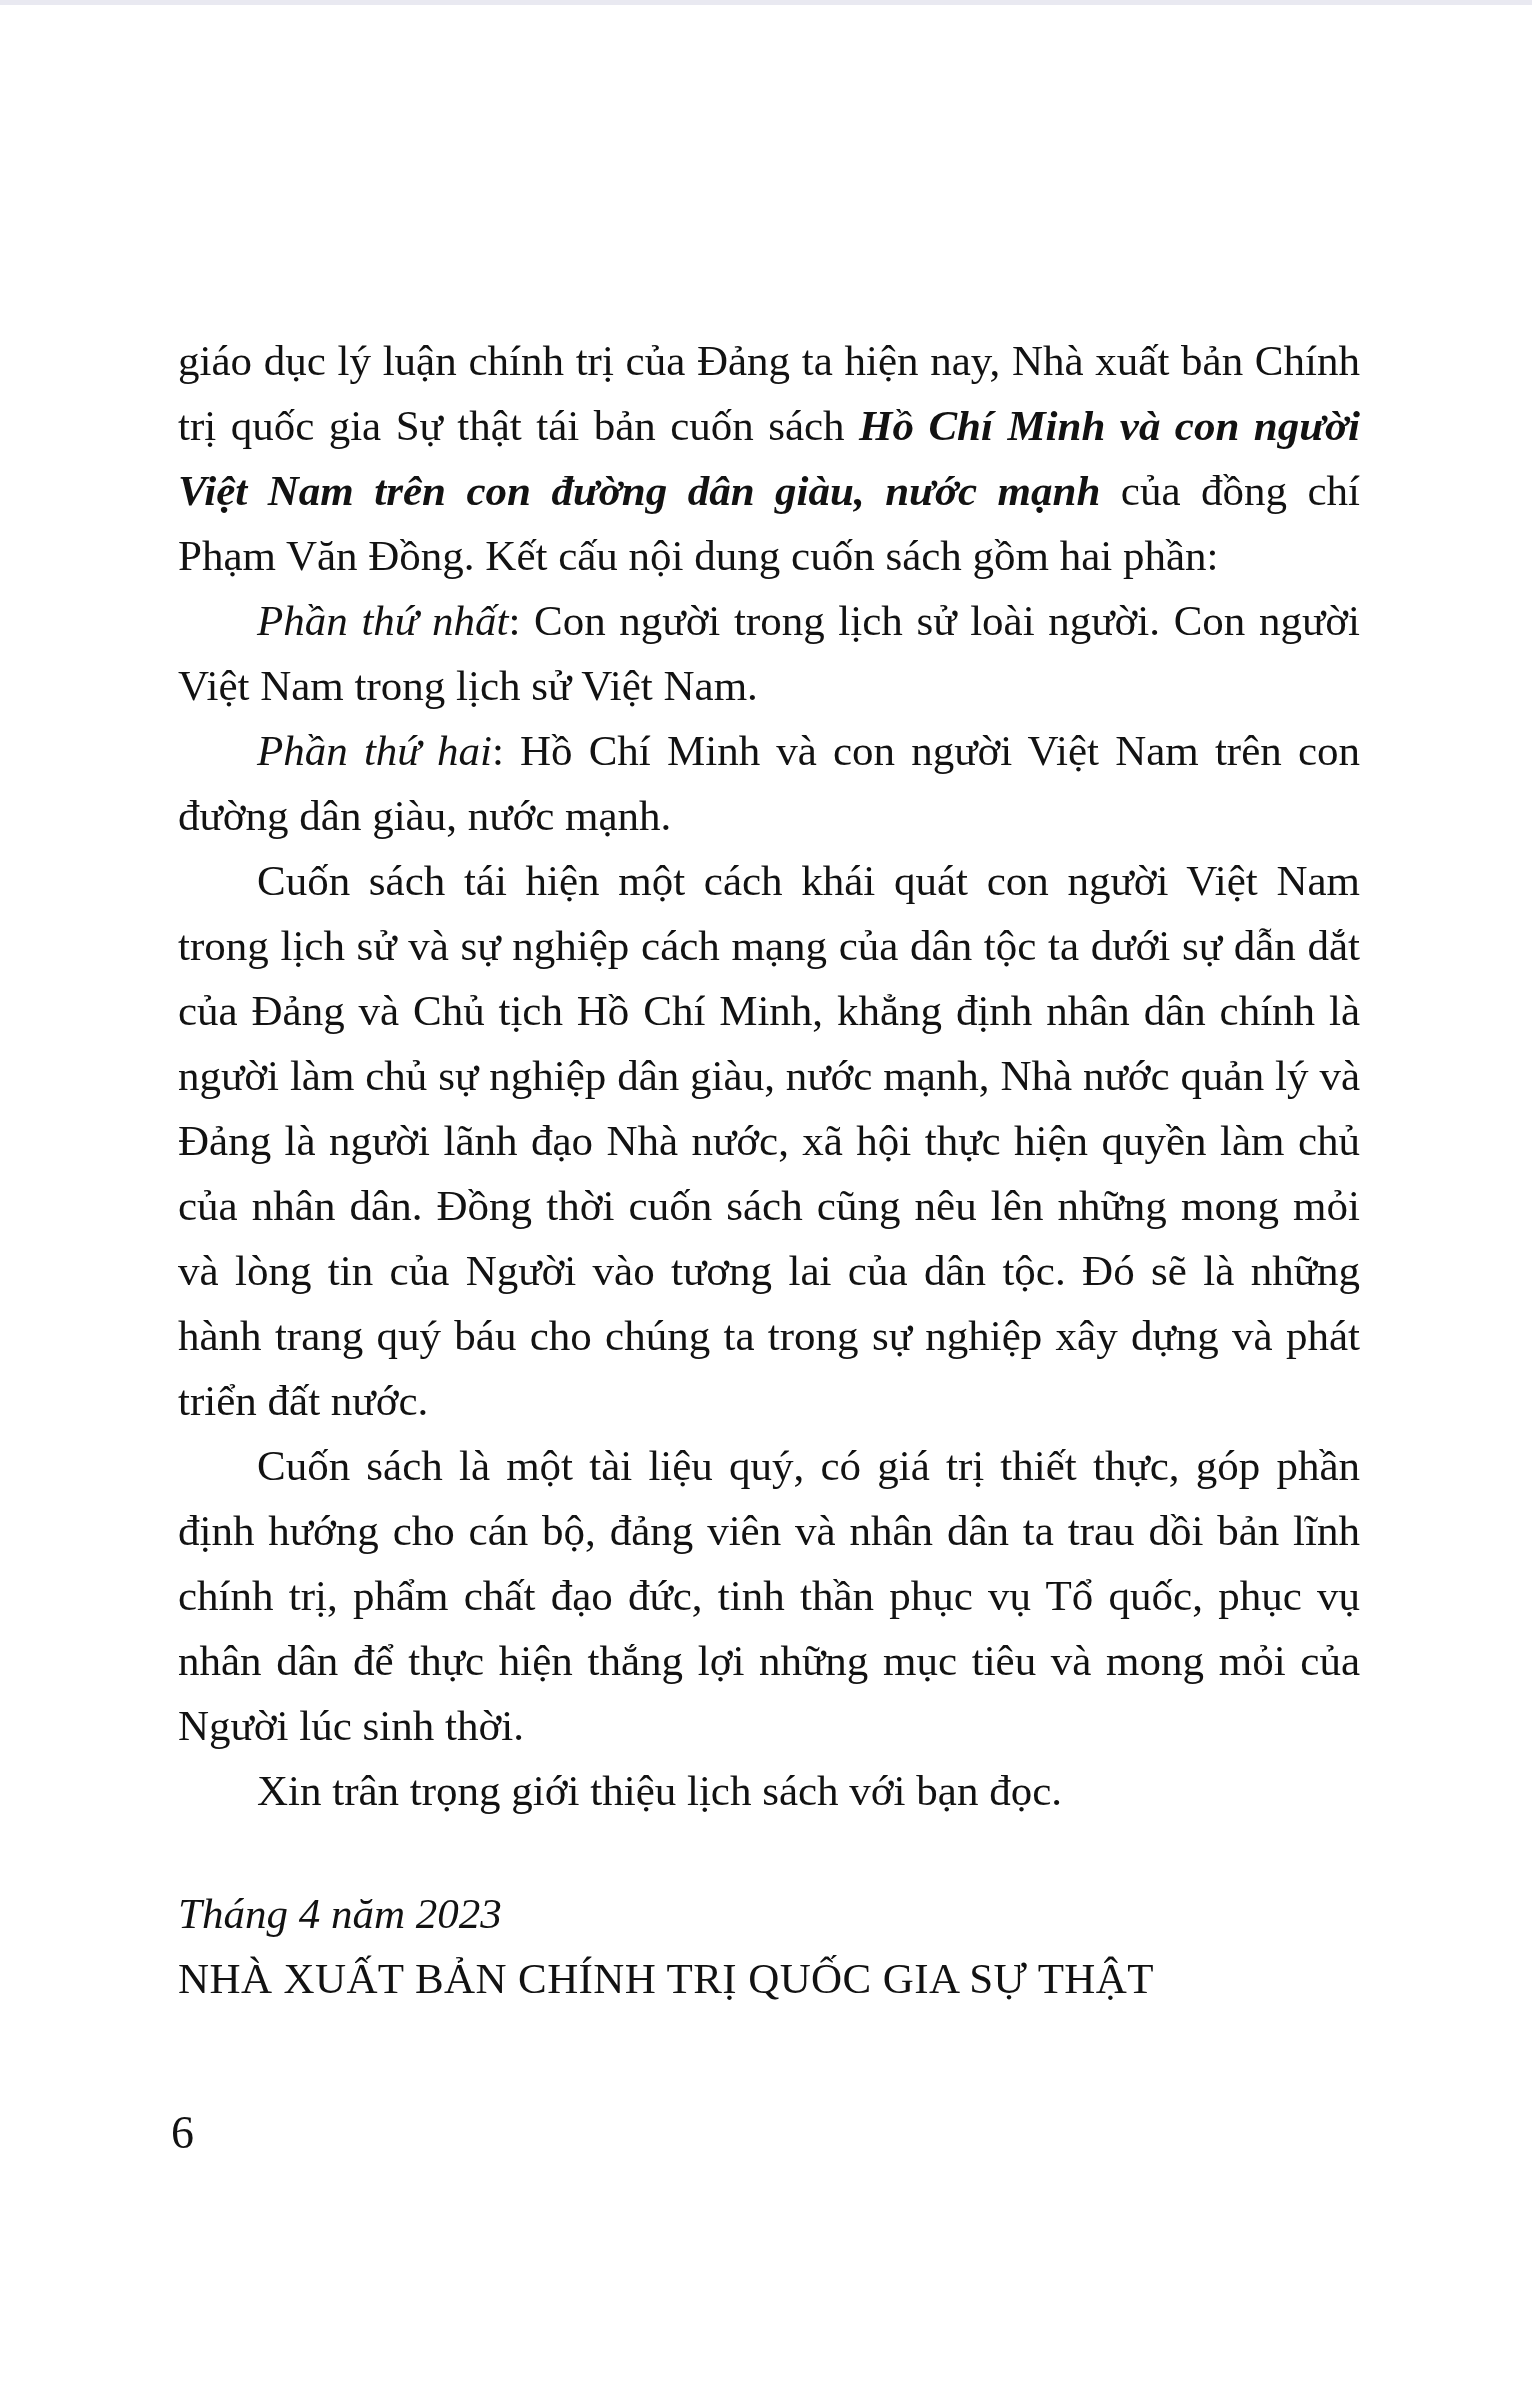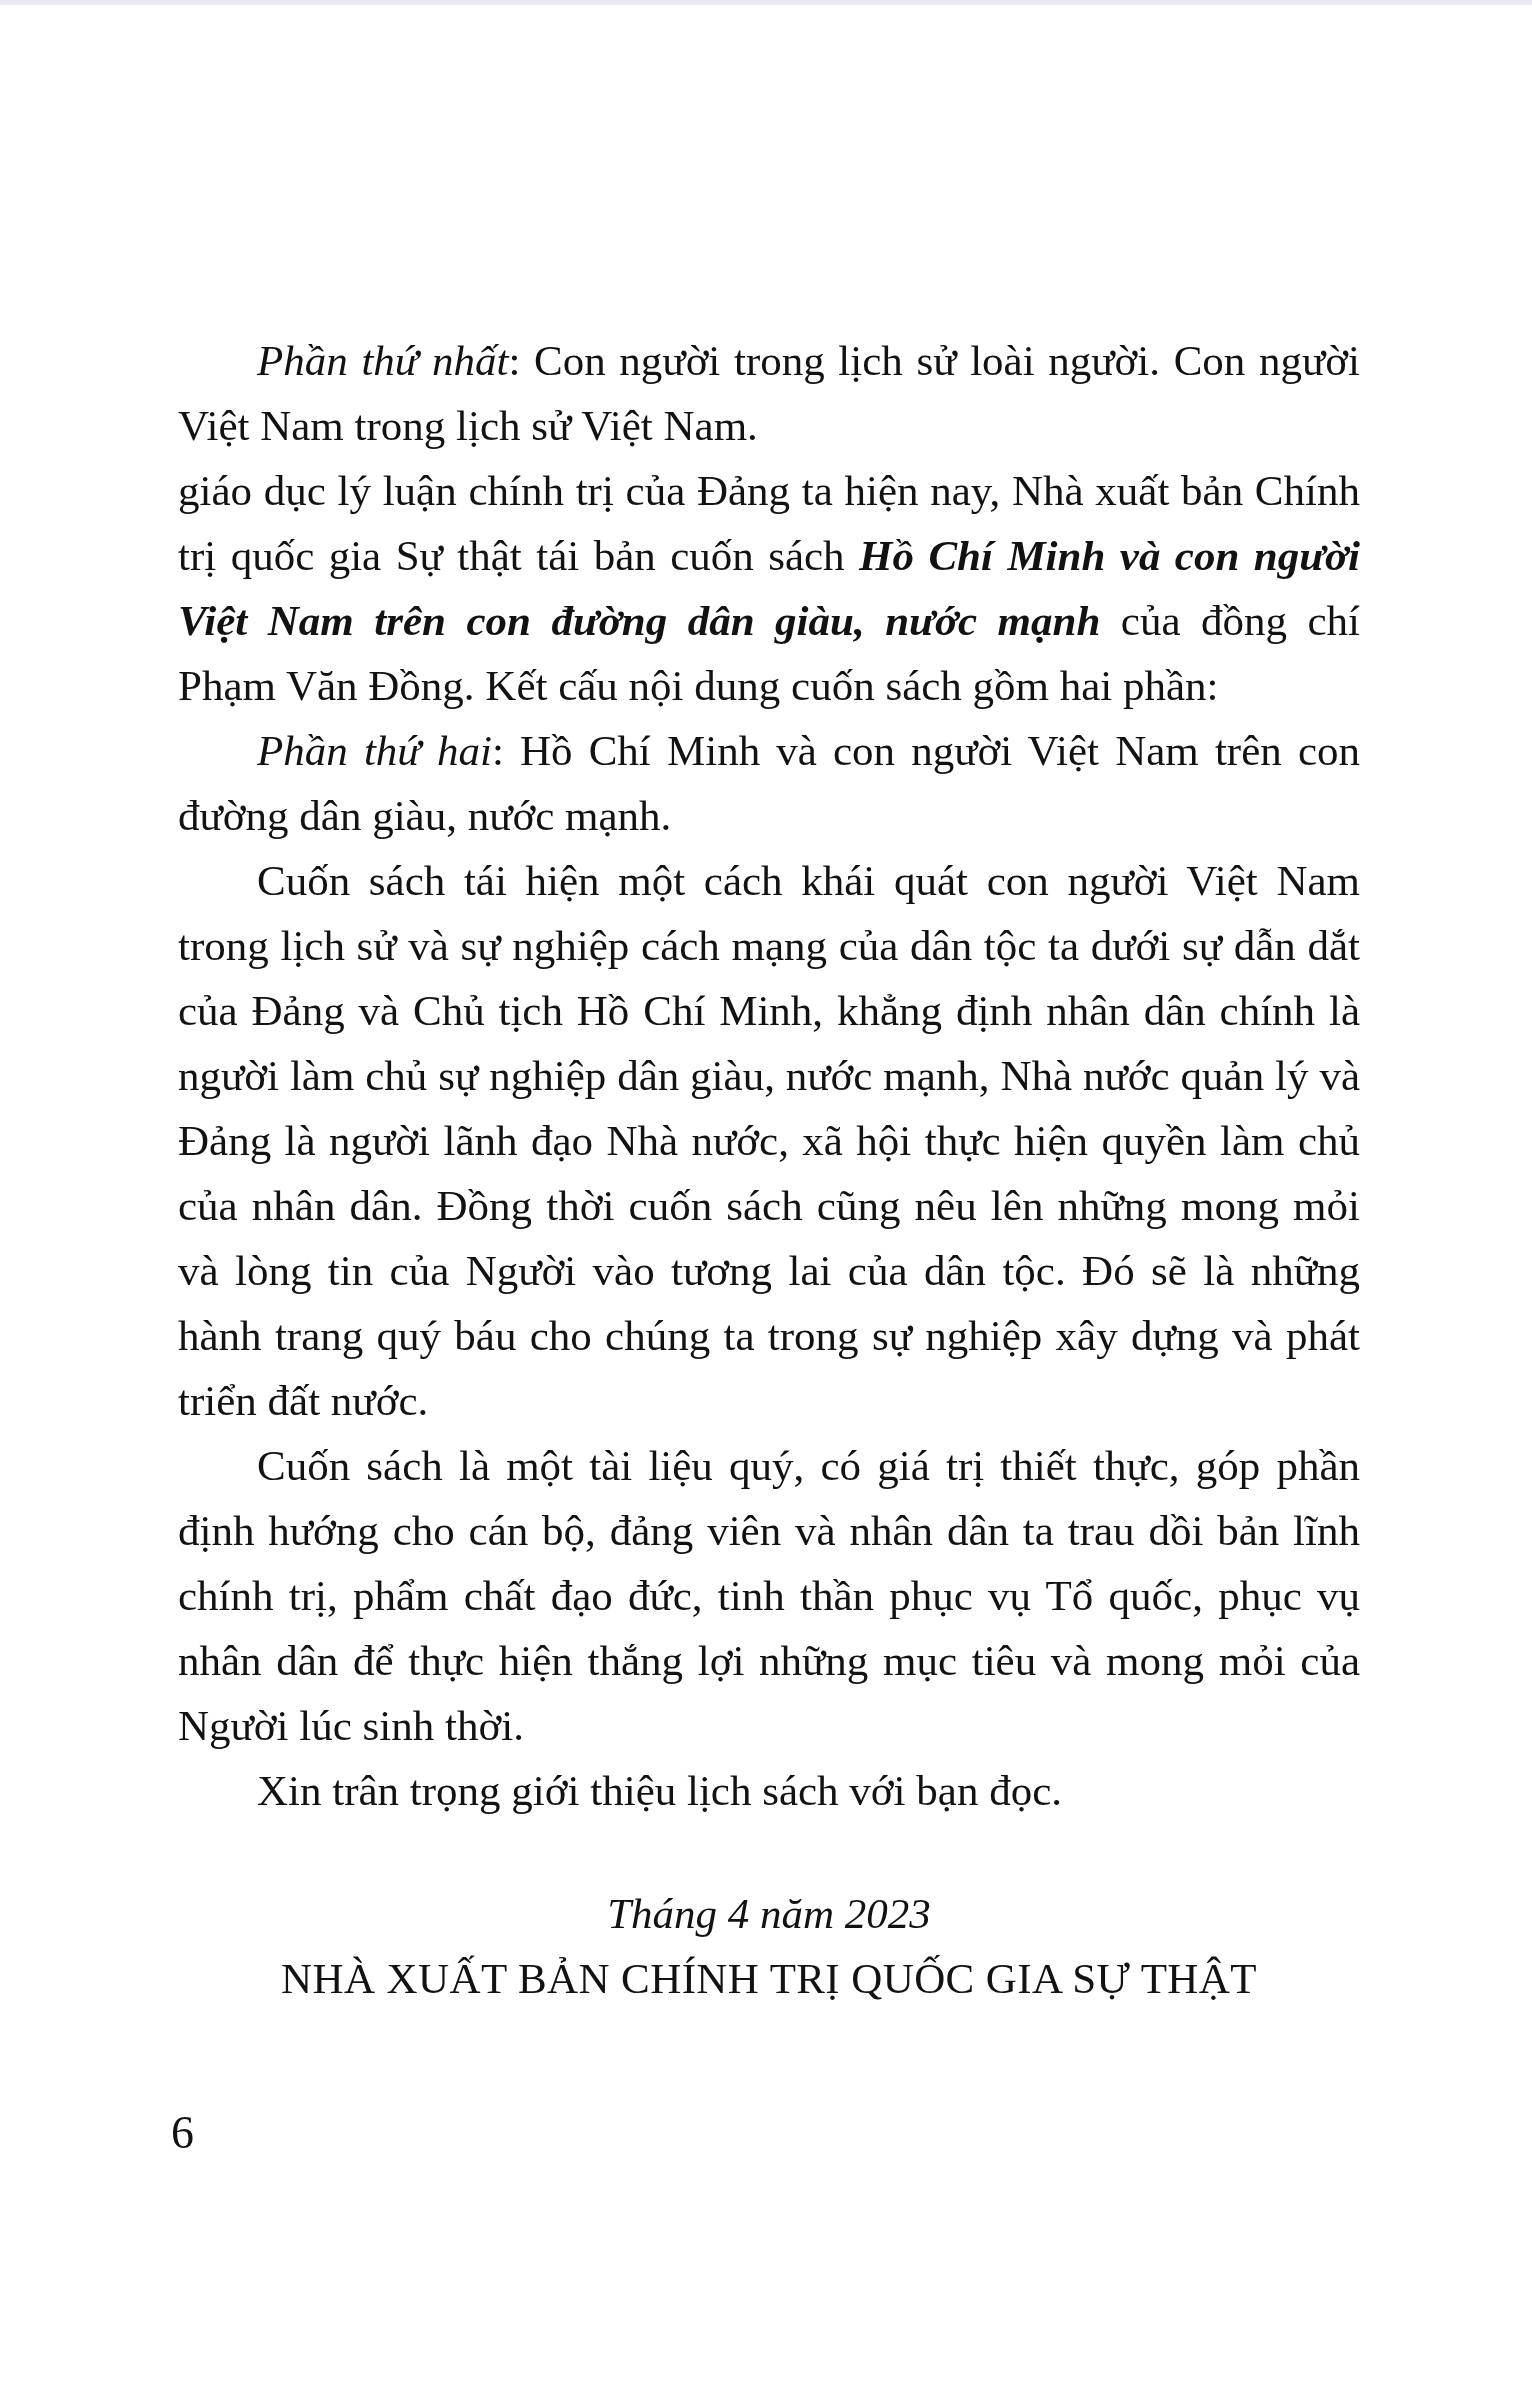--- a/index.html
+++ b/index.html
@@ -37,21 +37,21 @@
     text-indent: 79px;
   }
   .para.no-indent {
     text-indent: 0;
   }
   .seg-normal { font-style: normal; font-weight: normal; }
   .seg-italic { font-style: italic; }
   .seg-bold-italic { font-style: italic; font-weight: bold; }
   .signoff {
     margin-top: 58px;
-    text-align: center;
+    text-align: left;
     text-indent: 0;
   }
   .signoff .date-line {
     font-style: italic;
     margin: 0;
   }
   .signoff .publisher-line {
     margin: 0;
     letter-spacing: 0.4px;
   }
@@ -65,23 +65,23 @@
 </style>
 </head>
 <body>
 
 <div class="page">
 
   <div class="scan-edge-top"></div>
 
   <div class="text-block">
 
+    <p class="para no-indent"><span class="seg-normal">giáo dục lý luận chính trị của Đảng ta hiện nay, Nhà xuất bản Chính trị quốc gia Sự thật tái bản cuốn sách </span><span class="seg-bold-italic">Hồ Chí Minh và con người Việt Nam trên con đường dân giàu, nước mạnh</span><span class="seg-normal"> của đồng chí Phạm Văn Đồng. Kết cấu nội dung cuốn sách gồm hai phần:</span></p>
+
     <p class="para"><span class="seg-italic">Phần thứ nhất</span><span class="seg-normal">: Con người trong lịch sử loài người. Con người Việt Nam trong lịch sử Việt Nam.</span></p>
-
-    <p class="para no-indent"><span class="seg-normal">giáo dục lý luận chính trị của Đảng ta hiện nay, Nhà xuất bản Chính trị quốc gia Sự thật tái bản cuốn sách </span><span class="seg-bold-italic">Hồ Chí Minh và con người Việt Nam trên con đường dân giàu, nước mạnh</span><span class="seg-normal"> của đồng chí Phạm Văn Đồng. Kết cấu nội dung cuốn sách gồm hai phần:</span></p>
 
     <p class="para"><span class="seg-italic">Phần thứ hai</span><span class="seg-normal">: Hồ Chí Minh và con người Việt Nam trên con đường dân giàu, nước mạnh.</span></p>
 
     <p class="para"><span class="seg-normal">Cuốn sách tái hiện một cách khái quát con người Việt Nam trong lịch sử và sự nghiệp cách mạng của dân tộc ta dưới sự dẫn dắt của Đảng và Chủ tịch Hồ Chí Minh, khẳng định nhân dân chính là người làm chủ sự nghiệp dân giàu, nước mạnh, Nhà nước quản lý và Đảng là người lãnh đạo Nhà nước, xã hội thực hiện quyền làm chủ của nhân dân. Đồng thời cuốn sách cũng nêu lên những mong mỏi và lòng tin của Người vào tương lai của dân tộc. Đó sẽ là những hành trang quý báu cho chúng ta trong sự nghiệp xây dựng và phát triển đất nước.</span></p>
 
     <p class="para"><span class="seg-normal">Cuốn sách là một tài liệu quý, có giá trị thiết thực, góp phần định hướng cho cán bộ, đảng viên và nhân dân ta trau dồi bản lĩnh chính trị, phẩm chất đạo đức, tinh thần phục vụ Tổ quốc, phục vụ nhân dân để thực hiện thắng lợi những mục tiêu và mong mỏi của Người lúc sinh thời.</span></p>
 
     <p class="para"><span class="seg-normal">Xin trân trọng giới thiệu lịch sách với bạn đọc.</span></p>
 
     <div class="signoff">

